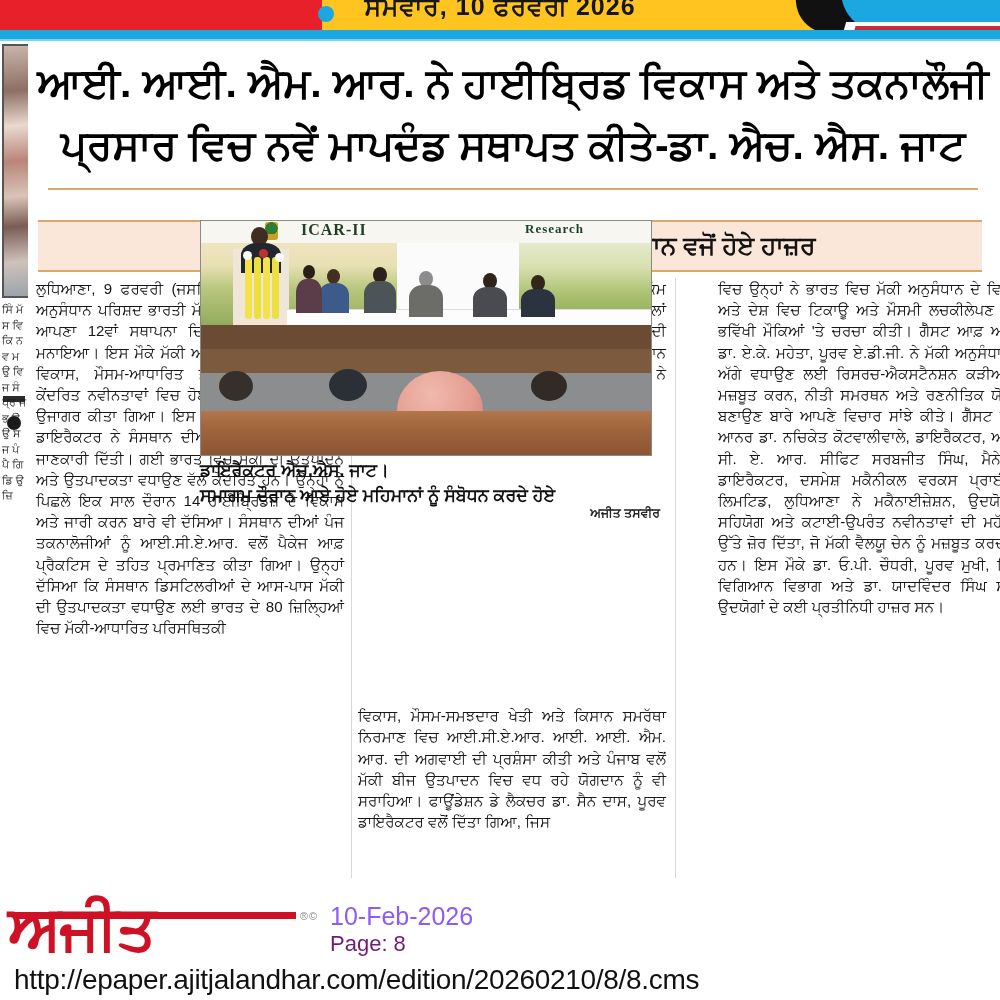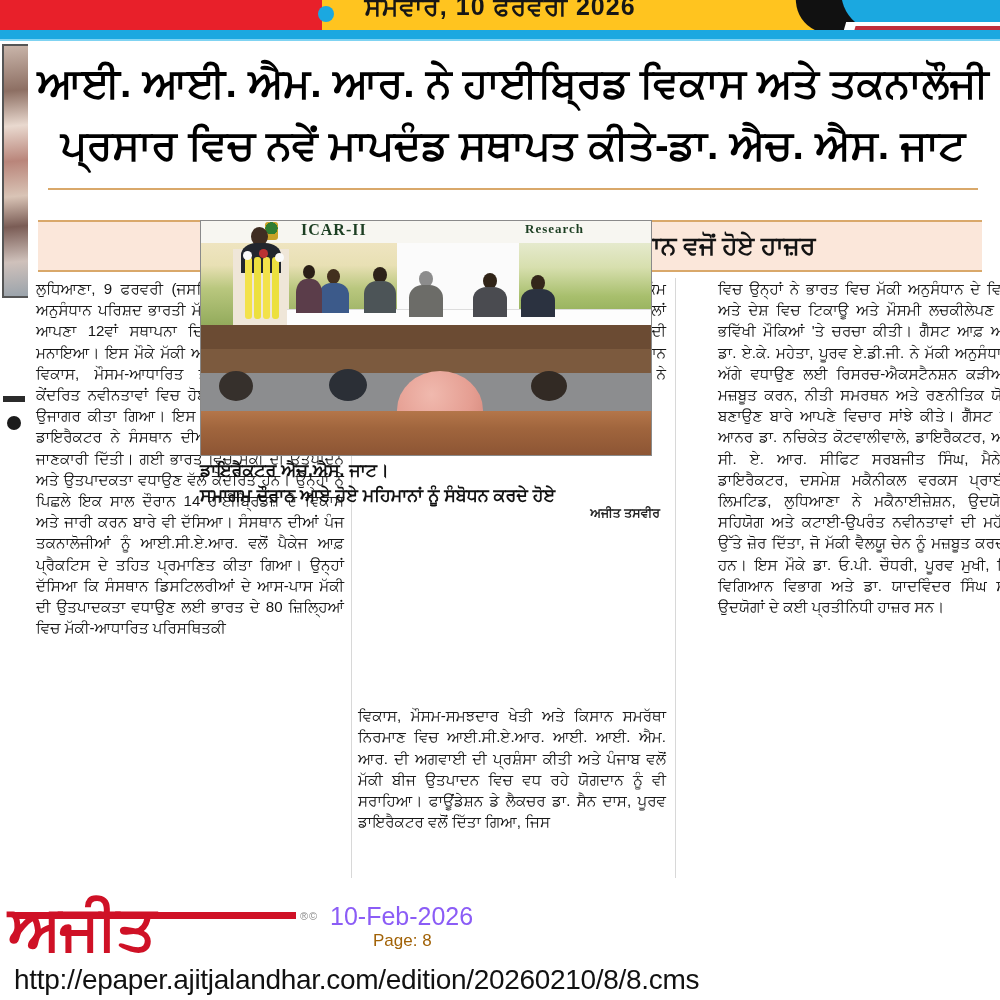--- a/index.html
+++ b/index.html
@@ -108,21 +108,21 @@
   .cut-glyph{position:absolute;font-size:34px;font-weight:bold;color:#111;top:-26px;}
 
   
   .footer{position:absolute;left:0;top:898px;width:1000px;height:102px;background:#fff;}
   .logo{position:absolute;left:8px;top:8px;width:300px;height:58px;}
   .logo-txt{position:absolute;left:0;top:-14px;font-size:62px;font-weight:bold;color:#cf1126;
       letter-spacing:-2px;white-space:nowrap;}
   .logo-bar{position:absolute;left:6px;top:6px;width:282px;height:7px;background:#cf1126;}
   .logo-rm{position:absolute;left:292px;top:4px;font-size:11px;color:#8a8a8a;letter-spacing:1px;}
   .fdate{position:absolute;left:330px;top:4px;font-size:25px;color:#8b5cf6;}
-  .fpage{position:absolute;left:330px;top:33px;font-size:17px;color:#a16207;margin-left:43px;}
+  .fpage{position:absolute;left:330px;top:33px;font-size:22px;color:#701a75;}
   .furl{position:absolute;left:14px;top:66px;font-size:28px;color:#111;letter-spacing:-0.3px;}
 </style>
 </head>
 <body>
 
 <div class="masthead">
   <div class="mh-red"></div>
   <div class="mh-yellow"></div>
   <div class="mh-dot"></div>
   <div class="mh-swoosh-black"></div>
@@ -131,20 +131,21 @@
   <div class="mh-swoosh-red"></div>
   <div class="mh-title">ਸਮੰਵਾਰ, 10 ਫਰਵਰੀ 2026</div>
 </div>
 <div class="cyan-rule"></div>
 <div class="cyan-rule2"></div>
 
 <div class="left-sliver">
   <div class="ls-photo"></div>
   <div class="ls-bar"></div>
   <div class="ls-dot"></div>
+  <div class="ls-text">ਸਿੰ ਮੱ ਸ ਵਿ ਕਿ ਨਵ ਮ ਉ ਵਿ ਜ ਸੰ ਪ੍ਰ ਜ ਭ ਉ ਉ ਸ ਜ ਪੰ ਪੈ ਗਿ ਡਿ ਉ ਜ਼ਿ</div>
 </div>
 
 <div class="article">
 
   <div class="headline">
     <div>ਆਈ. ਆਈ. ਐਮ. ਆਰ. ਨੇ ਹਾਈਬ੍ਰਿਡ ਵਿਕਾਸ ਅਤੇ ਤਕਨਾਲੌਜੀ</div>
     <div>ਪ੍ਰਸਾਰ ਵਿਚ ਨਵੇਂ ਮਾਪਦੰਡ ਸਥਾਪਤ ਕੀਤੇ-ਡਾ. ਐਚ. ਐਸ. ਜਾਟ</div>
   </div>
   <div class="hl-rule"></div>
 

